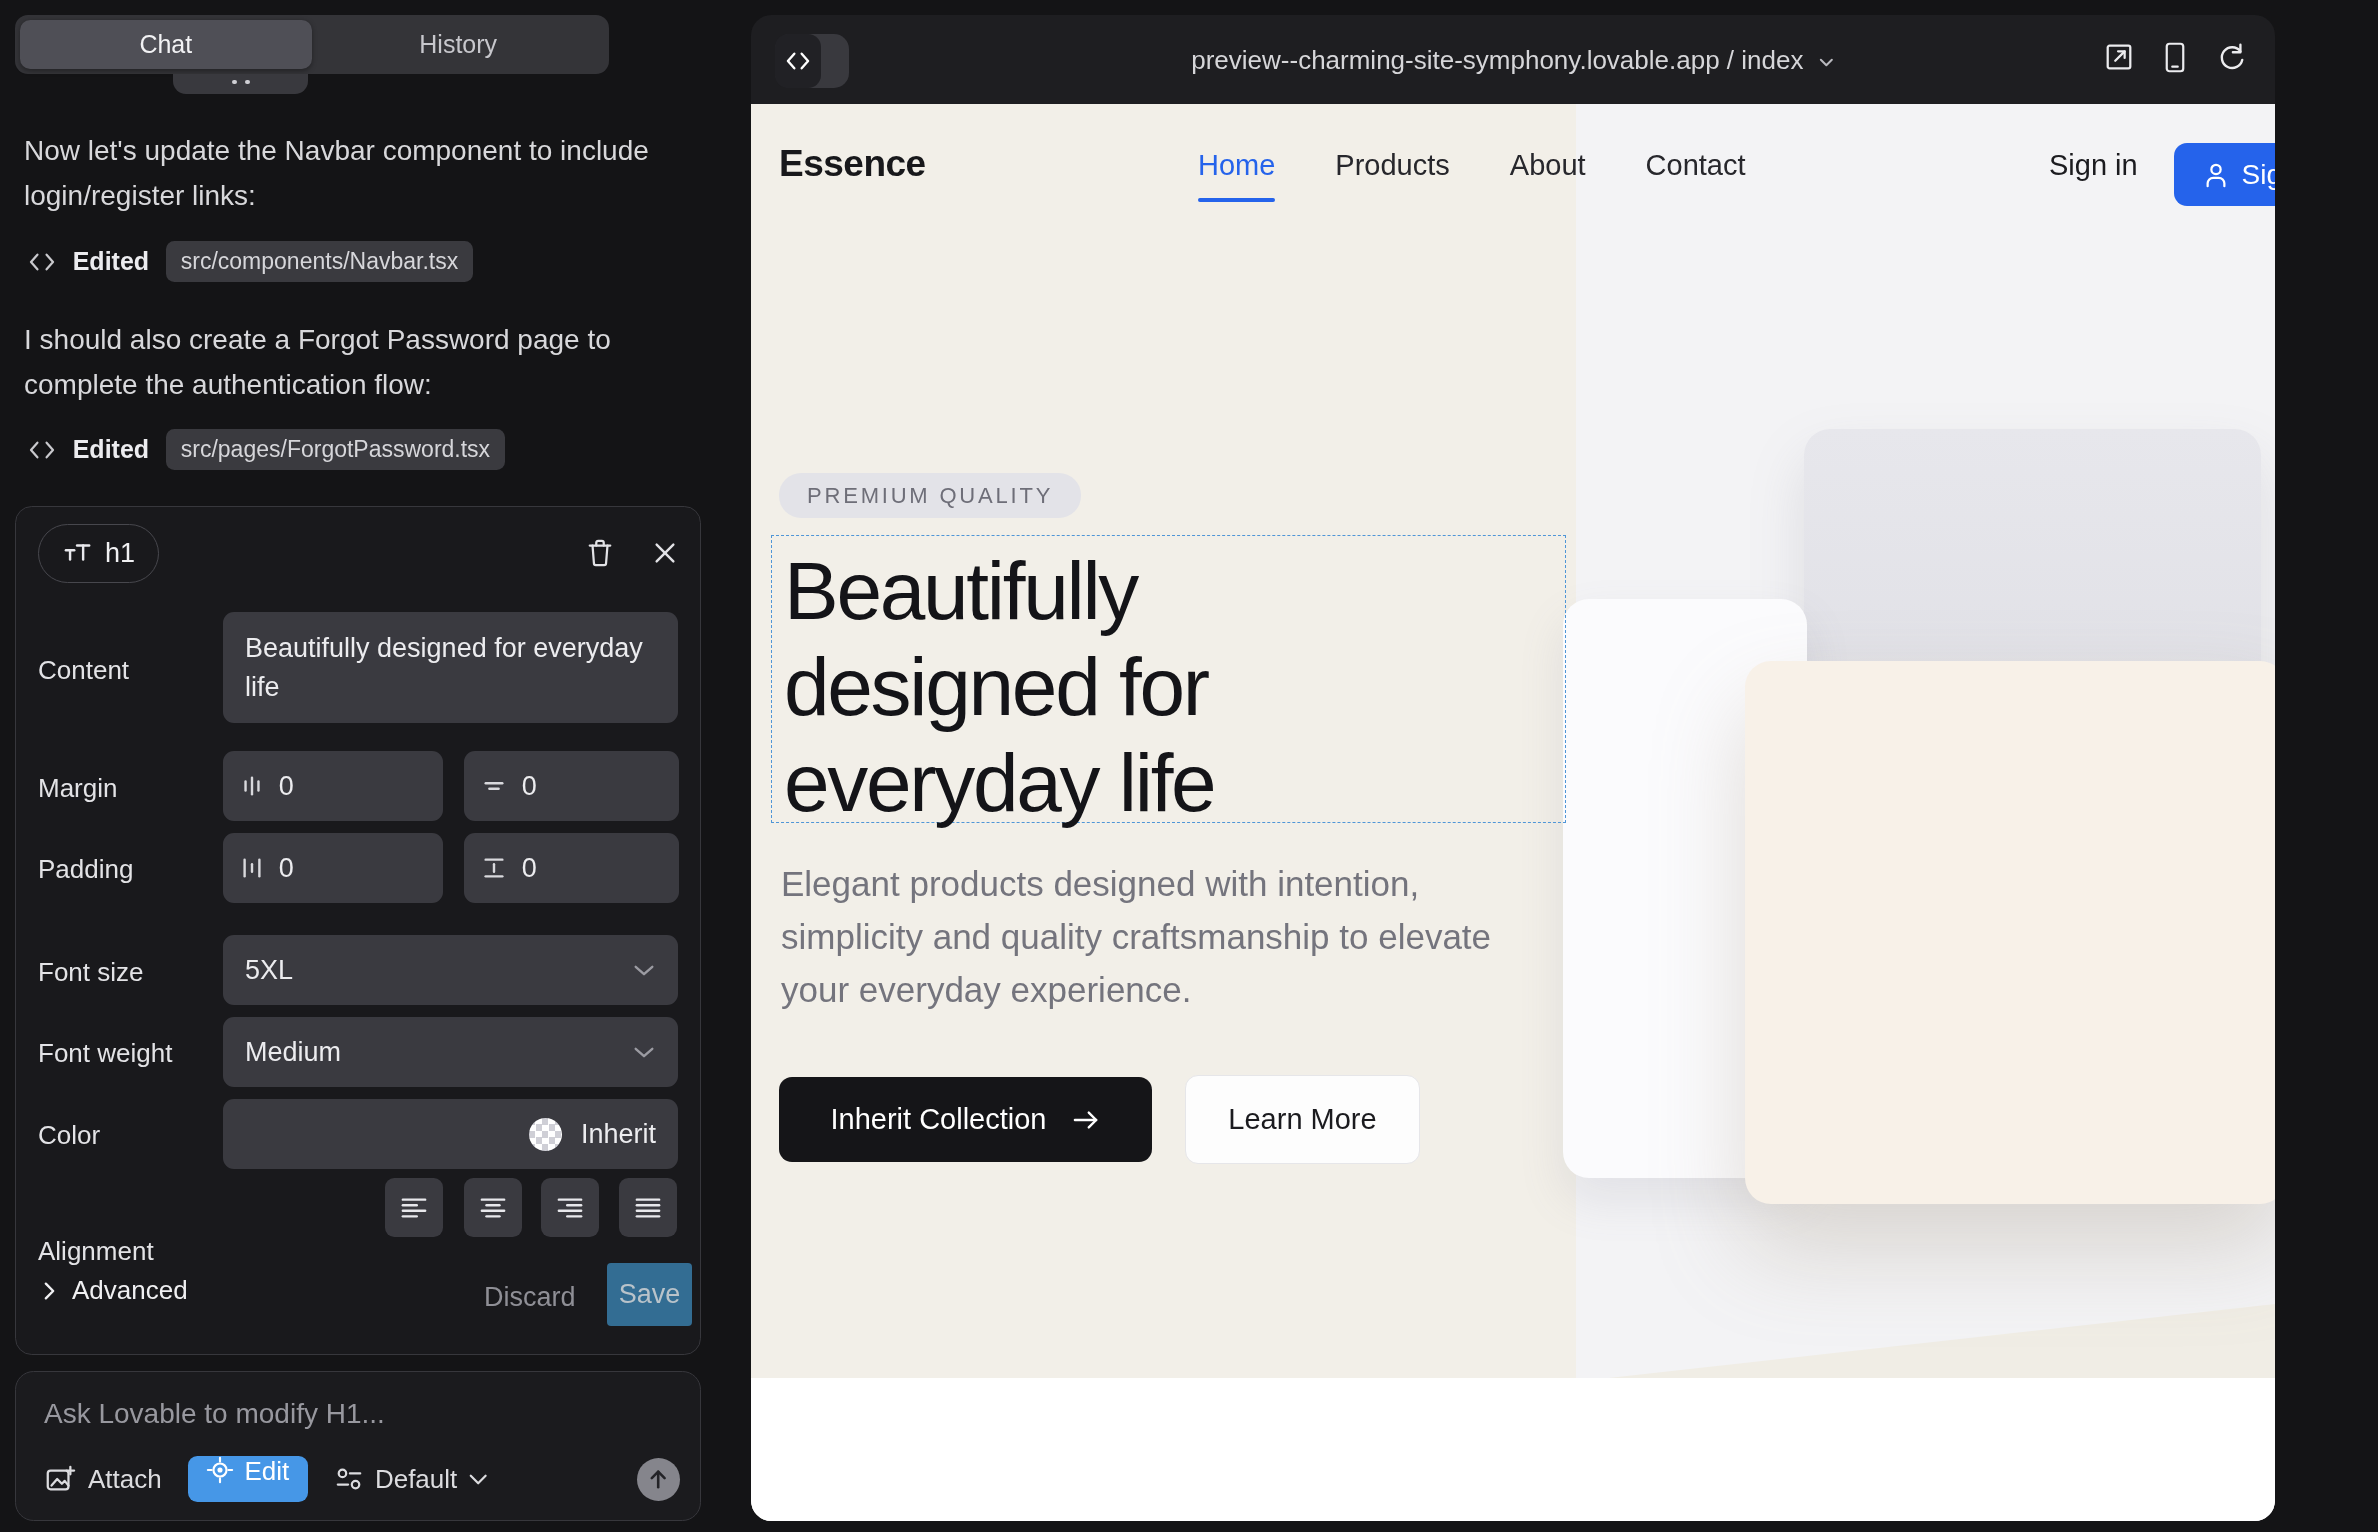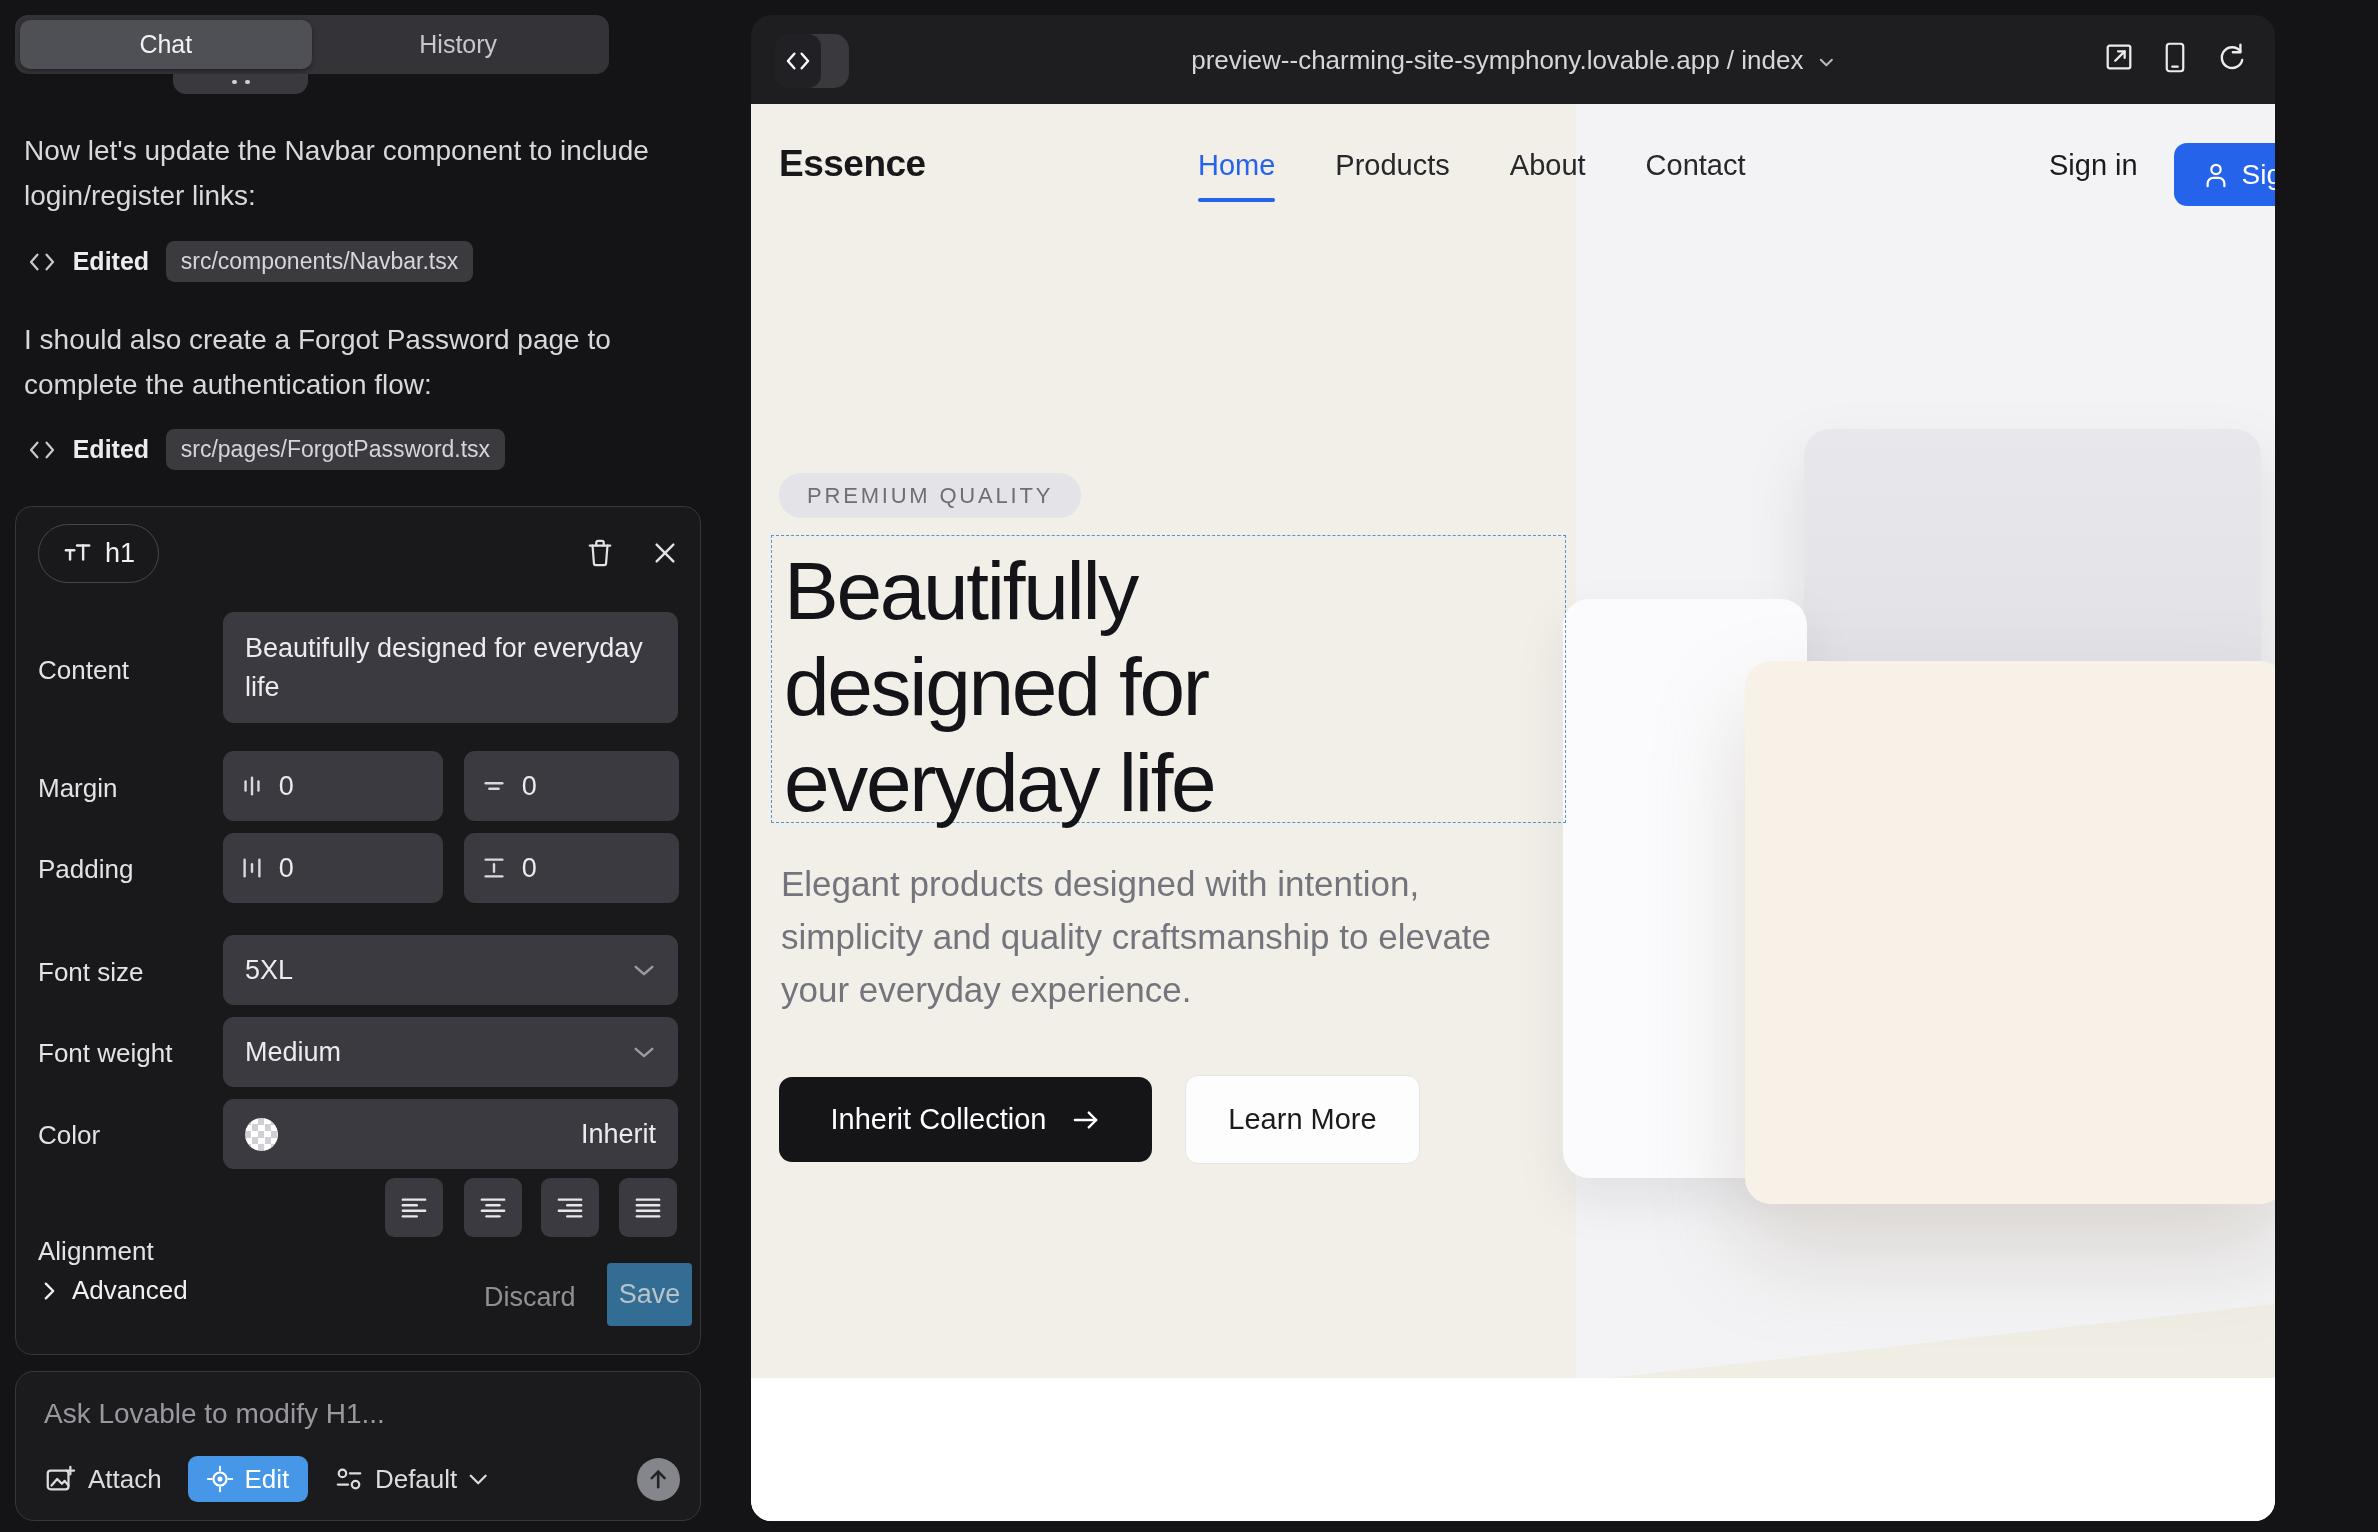--- a/index.html
+++ b/index.html
@@ -68,21 +68,21 @@
   
   .composer { position:absolute; left:15px; top:1371px; width:686px; height:150px;
          background:#1b1b1e; border:1.4px solid #37373c; border-radius:18.6px; }
   .composer input { position:absolute; left:28px; top:26px; width:612px; background:transparent;
          border:0; outline:none; font-size:28px; color:#d7d7da;
          font-family:"Liberation Sans",sans-serif; }
   .composer input::placeholder { color:#98989f; opacity:1; }
   .composer-bar { position:absolute; left:28px; right:20.4px; bottom:16.7px; height:48px;
          display:flex; align-items:center; gap:26px; color:#dcdcdf; font-size:26px; }
   .attach { display:flex; align-items:center; gap:12px; }
-  .edit-pill { display:flex; align-items:center; gap:10.2px; background:#4697e7; color:#fff;
+  .edit-pill { display:flex; gap:10.2px; background:#4697e7; color:#fff;
          border-radius:9.3px; height:46px; padding:0 18.6px; }
   .mode { display:flex; align-items:center; gap:11px; }
   .send { margin-left:auto; width:43px; height:43px; border-radius:50%; background:#85858c;
          display:flex; align-items:center; justify-content:center; color:#232327; }
 
   
   .preview { position:absolute; left:724px; top:15px; width:1524px; height:1506px;
          background:#1e1e21; border-radius:20.4px; overflow:hidden;margin-left:27px; }
   .browser-bar { position:absolute; left:0; top:0; width:100%; height:89px; display:flex; align-items:center; }
   .code-toggle { position:absolute; left:24px; top:18.6px; width:74px; height:54px;
@@ -275,21 +275,21 @@
       <div class="ctl select" style="top:510px">
         <span>Medium</span>
         <span class="chev">
           <svg width="24" height="15" viewBox="0 0 26 16" fill="none" stroke="currentColor" stroke-width="2.6" stroke-linecap="round" stroke-linejoin="round">
               <polyline points="4 4 13 12 22 4"></polyline>
             </svg>
         </span>
       </div>
 
       <span class="row-label" style="top:613px">Color</span>
-      <div class="ctl select" style="top:592px; justify-content:space-between">
+      <div class="ctl select" style="top:592px; justify-content:flex-end">
         <span class="swatch"></span>
         <span>Inherit</span>
       </div>
 
       <span class="row-label" style="top:729px">Alignment</span>
       <div class="align-btn" style="left:369px; top:671px">
         <span>
           <svg width="30" height="26" viewBox="0 0 32 28" fill="none" stroke="currentColor" stroke-width="2.6" stroke-linecap="round">
               <path d="M4 5 h24"></path>
               <path d="M4 11 h15"></path>

